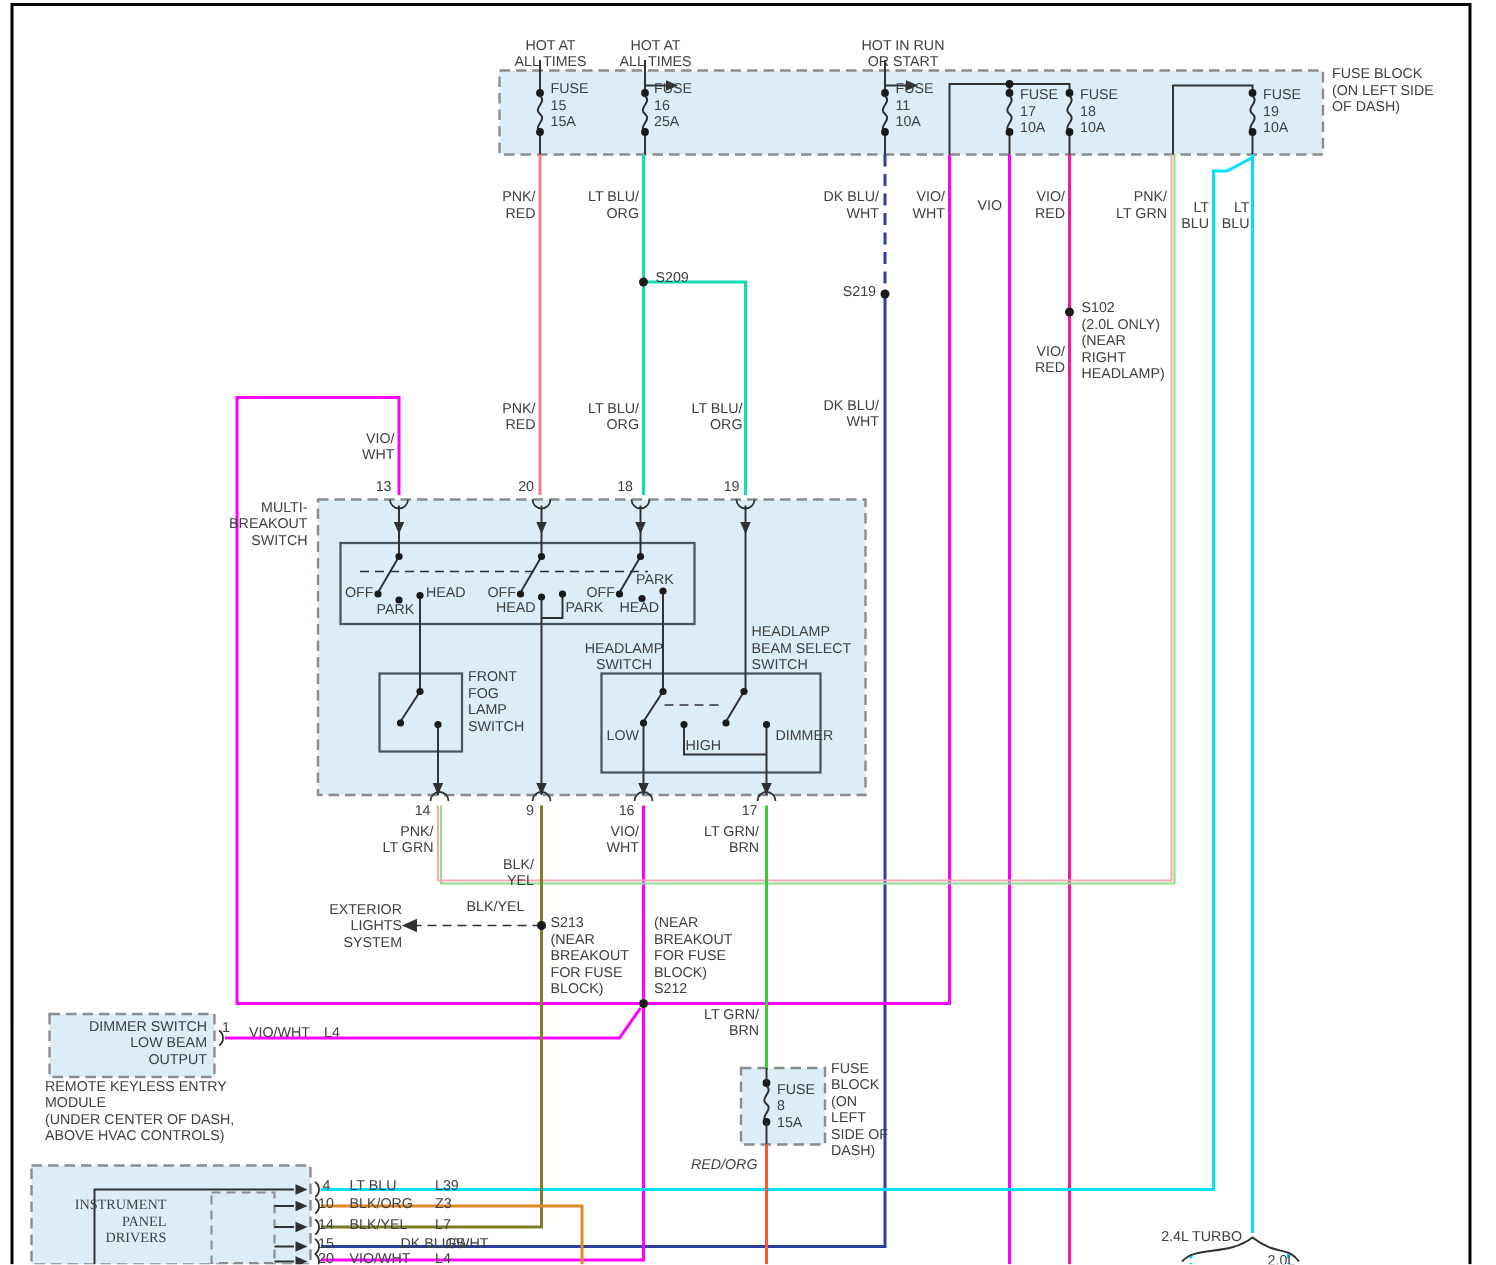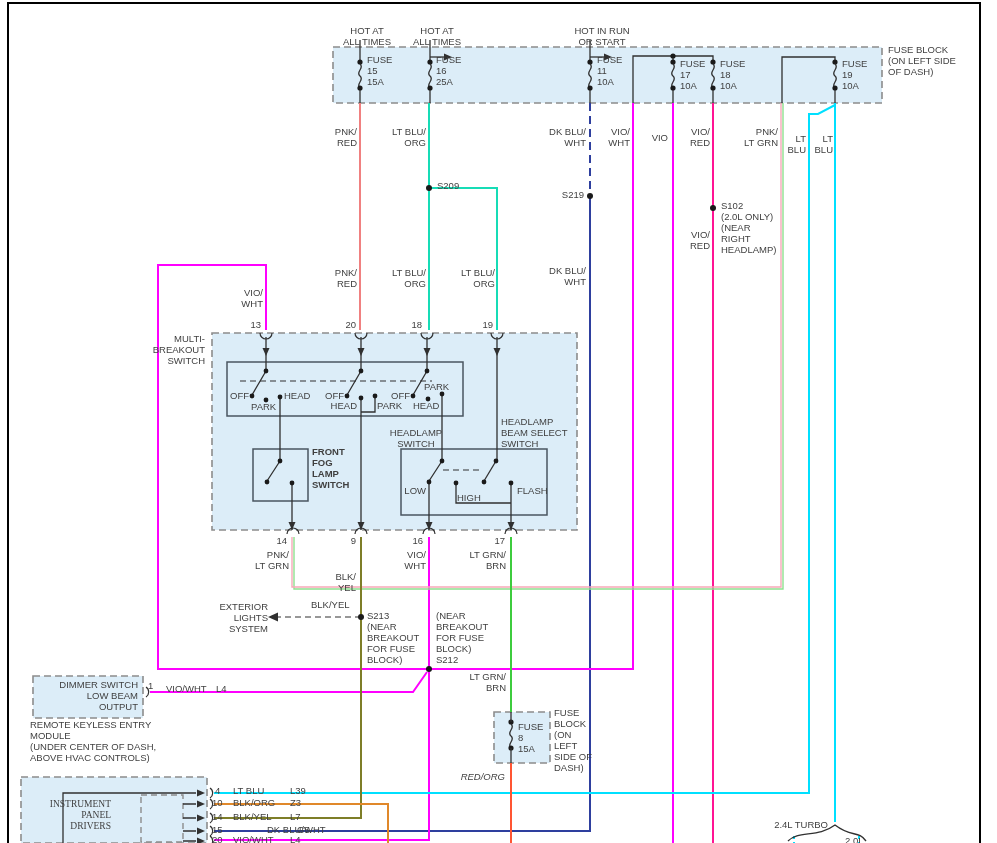--- a/index.html
+++ b/index.html
@@ -264,27 +264,27 @@
       <div class="lbl r" style="top: 400px; right: 640px;">HEAD</div>
       <div class="lbl l" style="top: 400px; left: 377px;">PARK</div>
       <div class="lbl r" style="top: 390px; right: 587px;">OFF</div>
       <div class="lbl l" style="top: 381px; left: 424px;">PARK</div>
       <div class="lbl l" style="top: 400px; left: 413px;">HEAD</div>
       <div class="lbl c" style="top: 427px; left: 416px;">HEADLAMP
 SWITCH</div>
       <div class="lbl l" style="top: 416px; left: 501px;">HEADLAMP
 BEAM SELECT
 SWITCH</div>
-      <div class="lbl l" style="top: 446px; left: 312px; font-weight: bold;">FRONT
+      <div class="lbl l" style="top: 446px; left: 312px;">FRONT
 FOG
 LAMP
 SWITCH</div>
       <div class="lbl r" style="top: 485px; right: 571px;">LOW</div>
       <div class="lbl l" style="top: 492px; left: 457px;">HIGH</div>
-      <div class="lbl l" style="top: 485px; left: 517px;">FLASH</div>
+      <div class="lbl l" style="top: 485px; left: 517px;">DIMMER</div>
       <div class="lbl r" style="top: 535px; right: 710px;">14</div>
       <div class="lbl r" style="top: 535px; right: 641px;">9</div>
       <div class="lbl r" style="top: 535px; right: 574px;">16</div>
       <div class="lbl r" style="top: 535px; right: 492px;">17</div>
       <div class="lbl r" style="top: 549px; right: 708px;">PNK/
 LT GRN</div>
       <div class="lbl r" style="top: 571px; right: 641px;">BLK/
 YEL</div>
       <div class="lbl r" style="top: 549px; right: 571px;">VIO/
 WHT</div>

